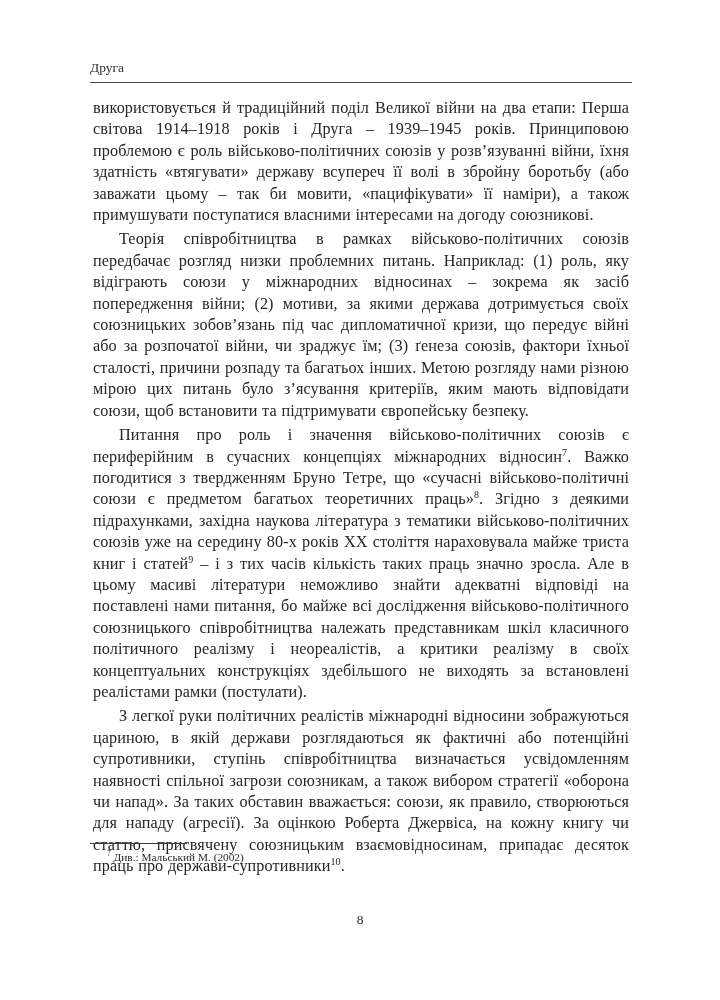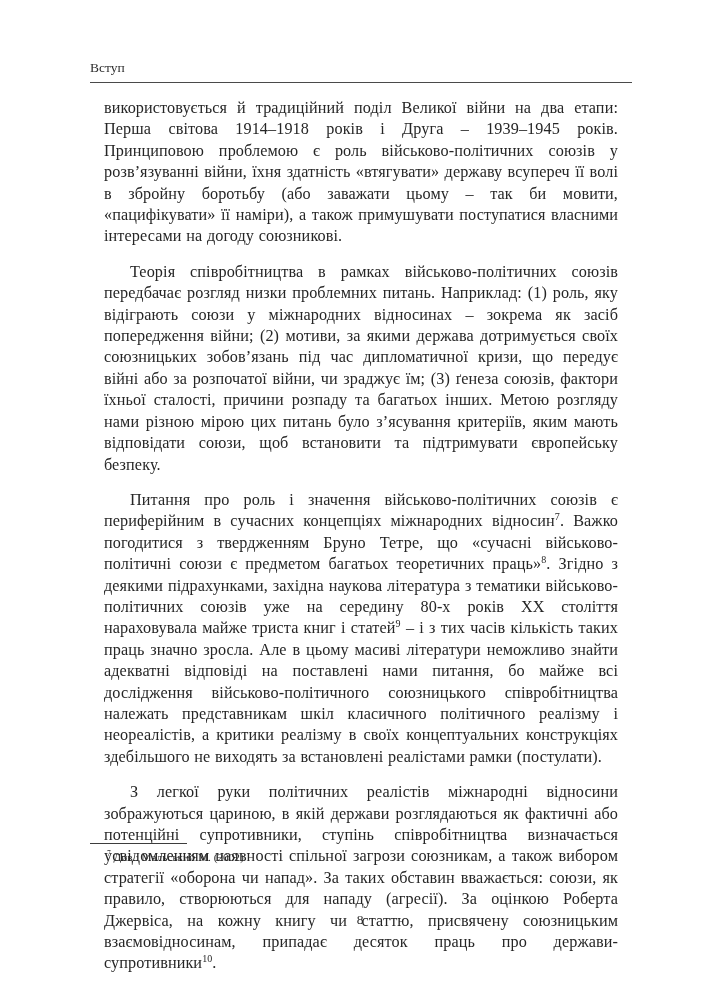--- a/index.html
+++ b/index.html
@@ -31,21 +31,21 @@
   }
   .head-rule {
     border: 0;
     border-top: 1.2px solid #4a4a4a;
     margin: 0 0 0 0;
   }
   .body-text {
     margin-top: 15px;
   }
   .para {
-    margin: 14px;
+    margin: 3px;
     font-size: 16.2px;
     line-height: 21.4px;
     text-align: justify;
     letter-spacing: 0.1px;
     word-spacing: 0.5px;
   }
   .para.indent {
     text-indent: 26px;
   }
   .para sup {
@@ -84,21 +84,21 @@
     text-align: center;
     font-size: 13.5px;
     color: #2a2a2a;
   }
 </style>
 </head>
 <body>
 
 <div class="page">
   <div class="content">
-    <div class="running-head">Вступ</div>
+    <div class="running-head">Друга</div>
     <hr class="head-rule">
     <div class="body-text">
         <p class="para">використовується й традиційний поділ Великої війни на два етапи: Перша світова 1914–1918 років і Друга – 1939–1945 років. Принциповою проблемою є роль військово-політичних союзів у розв’язуванні війни, їхня здатність «втягувати» державу всупереч її волі в збройну боротьбу (або заважати цьому – так би мовити, «пацифікувати» її наміри), а також примушувати поступатися власними інтересами на догоду союзникові.</p>
         <p class="para indent">Теорія співробітництва в рамках військово-політичних союзів передбачає розгляд низки проблемних питань. Наприклад: (1) роль, яку відіграють союзи у міжнародних відносинах – зокрема як засіб попередження війни; (2) мотиви, за якими держава дотримується своїх союзницьких зобов’язань під час дипломатичної кризи, що передує війні або за розпочатої війни, чи зраджує їм; (3) ґенеза союзів, фактори їхньої сталості, причини розпаду та багатьох інших. Метою розгляду нами різною мірою цих питань було з’ясування критеріїв, яким мають відповідати союзи, щоб встановити та підтримувати європейську безпеку.</p>
         <p class="para indent">Питання про роль і значення військово-політичних союзів є периферійним в сучасних концепціях міжнародних відносин<sup>7</sup>. Важко погодитися з твердженням Бруно Тетре, що «сучасні військово-політичні союзи є предметом багатьох теоретичних праць»<sup>8</sup>. Згідно з деякими підрахунками, західна наукова література з тематики військово-політичних союзів уже на середину 80-х років ХХ століття нараховувала майже триста книг і статей<sup>9</sup> – і з тих часів кількість таких праць значно зросла. Але в цьому масиві літератури неможливо знайти адекватні відповіді на поставлені нами питання, бо майже всі дослідження військово-політичного союзницького співробітництва належать представникам шкіл класичного політичного реалізму і неореалістів, а критики реалізму в своїх концептуальних конструкціях здебільшого не виходять за встановлені реалістами рамки (постулати).</p>
         <p class="para indent">З легкої руки політичних реалістів міжнародні відносини зображуються цариною, в якій держави розглядаються як фактичні або потенційні супротивники, ступінь співробітництва визначається усвідомленням наявності спільної загрози союзникам, а також вибором стратегії «оборона чи напад». За таких обставин вважається: союзи, як правило, створюються для нападу (агресії). За оцінкою Роберта Джервіса, на кожну книгу чи статтю, присвячену союзницьким взаємовідносинам, припадає десяток праць про держави-супротивники<sup>10</sup>.</p>
       </div>
   </div>
 
   <div class="footnote-block">

